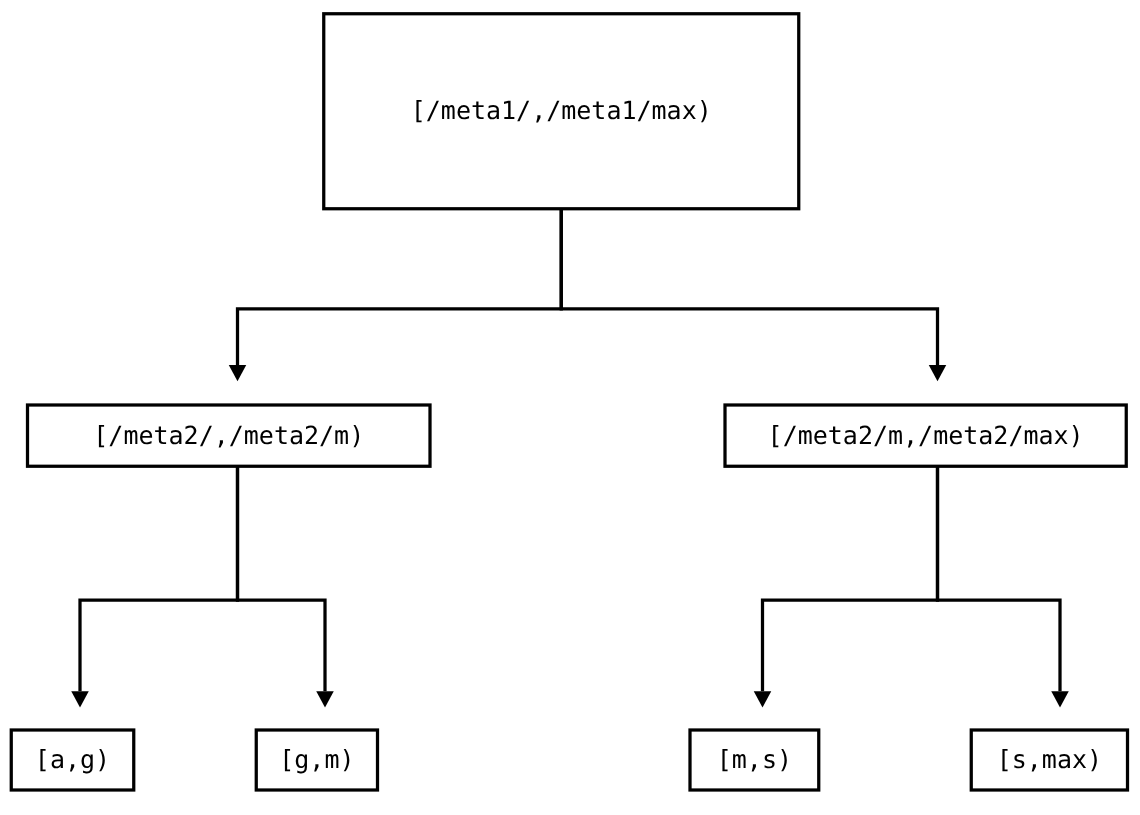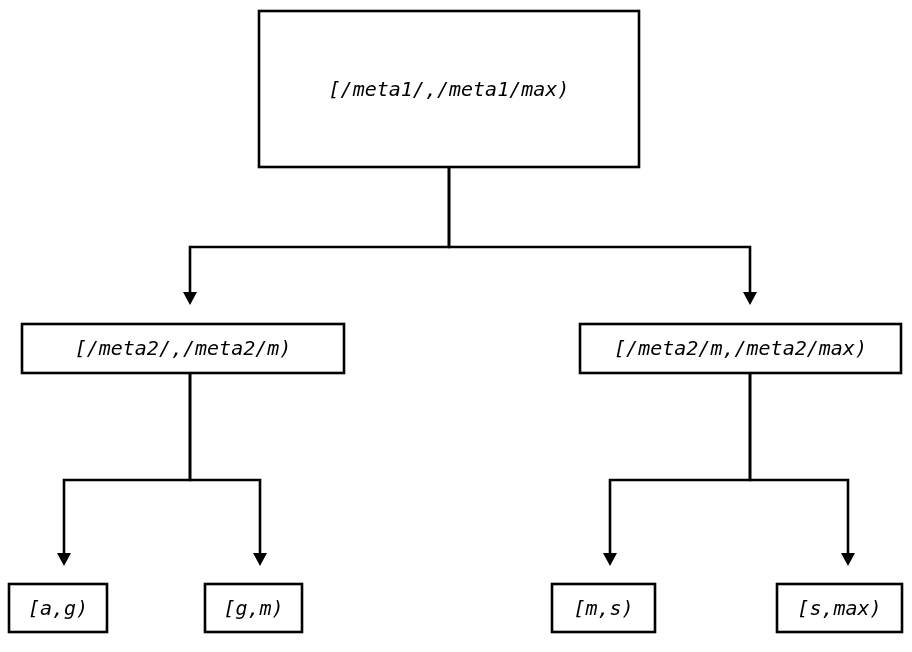--- a/index.html
+++ b/index.html
@@ -12,21 +12,20 @@
     width: 912px;
     height: 652px;
     overflow: hidden;
     font-family: "DejaVu Sans Mono", "Liberation Mono", monospace;
   }
   #diagram-root {
     position: relative;
     width: 732px;
     height: 652px;
     background: #701a75;
-    font-style: italic;
   }
   svg.tree-canvas {
     display: block;
     width: 912px;
     height: 652px;
     background: #ffffff;
   }
   .node-box {
     fill: #ffffff;
     stroke: #000000;

